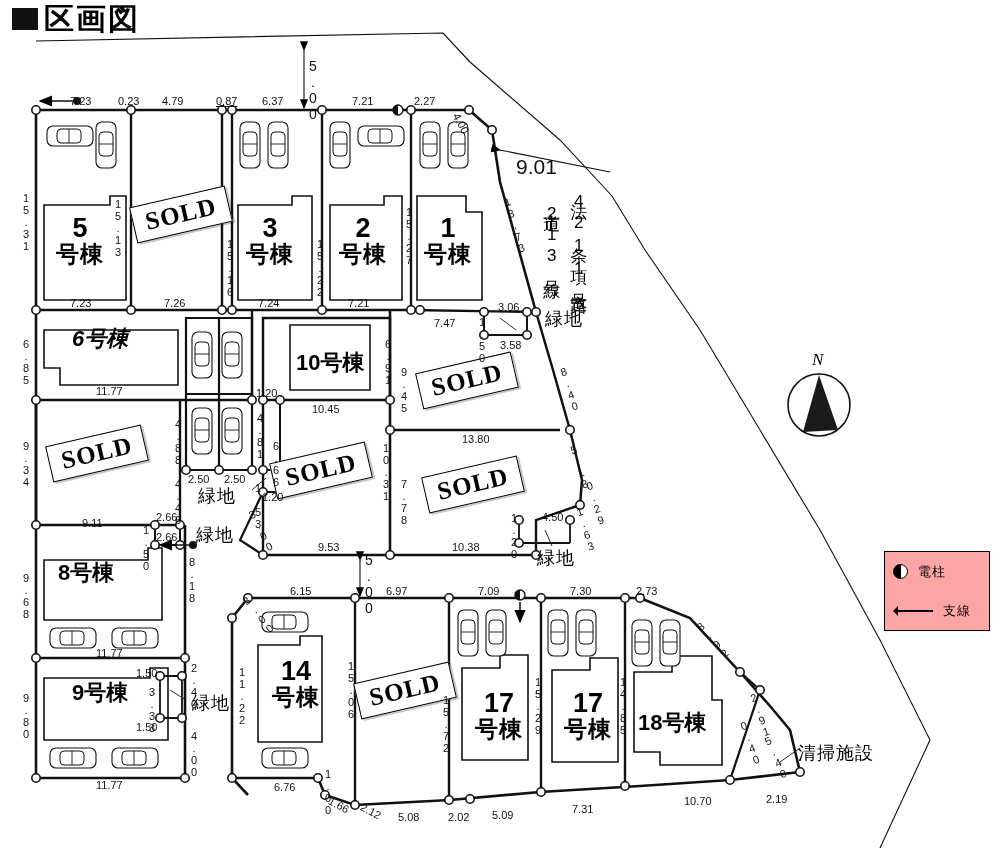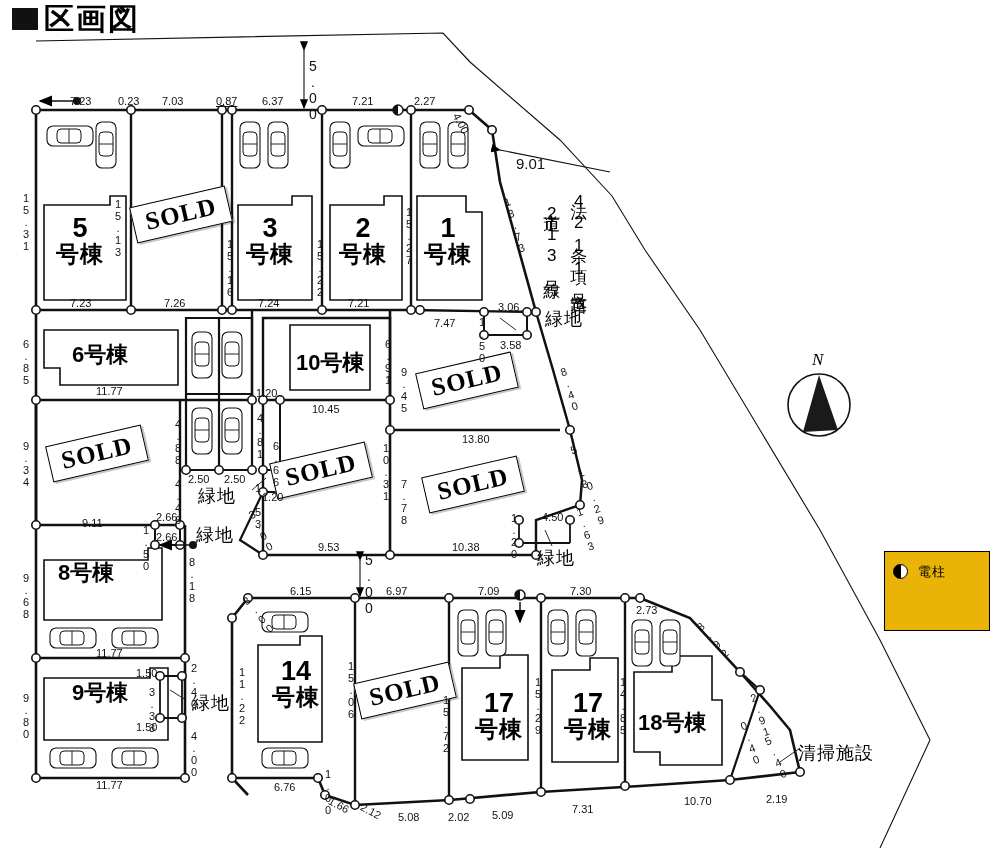--- a/index.html
+++ b/index.html
@@ -33,21 +33,21 @@
   .ryokuchi{font-size:18px;letter-spacing:1px;}
   .roadlabel{
     position:absolute;writing-mode:vertical-rl;text-orientation:upright;
     font-size:17px;letter-spacing:2px;line-height:1.25;
   }
   .vtext{writing-mode:vertical-rl;text-orientation:upright;}
 
   
   .legend{
     position:absolute;left:884px;top:551px;width:104px;height:78px;
-    border:1.4px solid #000;background:#eab308;
+    border:1.4px solid #000;background:#fca5a5;
   }
   .legend-row{display:flex;align-items:center;height:39px;padding-left:8px;gap:10px;}
   .legend-text{font-size:13px;letter-spacing:1px;}
   .pole-glyph{width:13px;height:13px;border-radius:50%;border:1.5px solid #000;
     background:linear-gradient(90deg,#000 0 50%,#fff 50% 100%);}
   .guy-glyph{width:40px;height:10px;position:relative;}
   .guy-glyph:before{content:"";position:absolute;left:4px;top:4.5px;width:36px;height:1.6px;background:#000;}
   .guy-glyph:after{content:"";position:absolute;left:0;top:0;border:5px solid transparent;border-right-color:#000;border-left:0;}
 
   
@@ -307,21 +307,21 @@
   <span class="k">号棟</span>
 </div>
 <div class="lbl plotno" style="left:339px;top:215px;">
   <span class="n">2</span>
   <span class="k">号棟</span>
 </div>
 <div class="lbl plotno" style="left:424px;top:215px;">
   <span class="n">1</span>
   <span class="k">号棟</span>
 </div>
-<div class="lbl plotno inline" style="left:72px;top:344px;">6号棟</div>
+<div class="lbl plotno inline" style="left:72px;top:328px;font-style:italic;">6号棟</div>
 <div class="lbl plotno inline" style="left:296px;top:352px;">10号棟</div>
 <div class="lbl plotno inline" style="left:58px;top:562px;">8号棟</div>
 <div class="lbl plotno inline" style="left:72px;top:682px;">9号棟</div>
 <div class="lbl plotno" style="left:272px;top:658px;">
   <span class="n">14</span>
   <span class="k">号棟</span>
 </div>
 <div class="lbl plotno" style="left:475px;top:690px;">
   <span class="n">17</span>
   <span class="k">号棟</span>
@@ -343,26 +343,26 @@
 <div class="roadlabel" style="left:541px;top:200px;">市道213号線</div>
 
 <div class="lbl ryokuchi" style="left:545px;top:310px;">緑地</div>
 <div class="lbl ryokuchi" style="left:198px;top:487px;">緑地</div>
 <div class="lbl ryokuchi" style="left:196px;top:526px;">緑地</div>
 <div class="lbl ryokuchi" style="left:537px;top:549px;">緑地</div>
 <div class="lbl ryokuchi" style="left:192px;top:694px;">緑地</div>
 <div class="lbl ryokuchi" style="left:798px;top:744px;">清掃施設</div>
 
 <div class="lbl dim-v vtext" style="left:306px;top:58px;font-size:14px;">5.00</div>
-<div class="lbl dim" style="left:516px;top:156px;font-size:15px;">9.01</div>
+<div class="lbl dim" style="left:516px;top:156px;font-size:21px;">9.01</div>
 <div class="lbl dim-v vtext" style="left:362px;top:552px;font-size:14px;">5.00</div>
 
 <div class="lbl dim" style="left:70px;top:96px;">7.23</div>
 <div class="lbl dim" style="left:118px;top:96px;">0.23</div>
-<div class="lbl dim" style="left:162px;top:96px;">7.03</div>
+<div class="lbl dim" style="left:162px;top:96px;">4.79</div>
 <div class="lbl dim" style="left:216px;top:96px;text-decoration:underline;">0.87</div>
 <div class="lbl dim" style="left:262px;top:96px;">6.37</div>
 <div class="lbl dim" style="left:352px;top:96px;">7.21</div>
 <div class="lbl dim" style="left:414px;top:96px;">2.27</div>
 <div class="lbl dim" style="left:450px;top:118px;transform:rotate(62deg);">4.00</div>
 
 <div class="lbl dim-v vtext" style="left:20px;top:192px;">15.31</div>
 <div class="lbl dim-v vtext" style="left:20px;top:338px;">6.85</div>
 <div class="lbl dim-v vtext" style="left:20px;top:440px;">9.34</div>
 <div class="lbl dim-v vtext" style="left:20px;top:572px;">9.68</div>
@@ -421,21 +421,21 @@
 <div class="lbl dim" style="left:136px;top:668px;">1.50</div>
 <div class="lbl dim-v vtext" style="left:146px;top:686px;">3.33</div>
 <div class="lbl dim" style="left:136px;top:722px;">1.50</div>
 <div class="lbl dim-v vtext" style="left:188px;top:730px;">4.00</div>
 <div class="lbl dim-v vtext" style="left:236px;top:666px;">11.22</div>
 <div class="lbl dim-v vtext" style="left:238px;top:600px;transform:rotate(-40deg);">3.00</div>
 <div class="lbl dim" style="left:290px;top:586px;">6.15</div>
 <div class="lbl dim" style="left:386px;top:586px;">6.97</div>
 <div class="lbl dim" style="left:478px;top:586px;">7.09</div>
 <div class="lbl dim" style="left:570px;top:586px;">7.30</div>
-<div class="lbl dim" style="left:636px;top:586px;margin-top:19px;">2.73</div>
+<div class="lbl dim" style="left:636px;top:586px;">2.73</div>
 <div class="lbl dim-v vtext" style="left:345px;top:660px;">15.06</div>
 <div class="lbl dim-v vtext" style="left:440px;top:694px;">15.72</div>
 <div class="lbl dim-v vtext" style="left:532px;top:676px;">15.29</div>
 <div class="lbl dim-v vtext" style="left:617px;top:676px;">14.85</div>
 <div class="lbl dim-v vtext" style="left:692px;top:626px;transform:rotate(-42deg);">8.92</div>
 <div class="lbl dim-v vtext" style="left:746px;top:694px;transform:rotate(-20deg);">2.91</div>
 <div class="lbl dim-v vtext" style="left:736px;top:722px;transform:rotate(-20deg);">0.40</div>
 <div class="lbl dim" style="left:274px;top:782px;">6.76</div>
 <div class="lbl dim-v vtext" style="left:322px;top:768px;">1.00</div>
 <div class="lbl dim" style="left:328px;top:800px;transform:rotate(28deg);">1.66</div>
@@ -454,13 +454,17 @@
     <circle cx="33" cy="33" r="31" fill="#fff" stroke="#111" stroke-width="1.6"></circle>
     <path d="M33,3 L17,60 L52,58 Z" fill="#1a1a1a"></path>
   </svg>
 </div>
 
 <div class="legend">
   <div class="legend-row">
     <div class="pole-glyph"></div>
     <div class="legend-text">電柱</div>
   </div>
+  <div class="legend-row">
+    <div class="guy-glyph"></div>
+    <div class="legend-text">支線</div>
+  </div>
 </div>
 
 </body></html>

